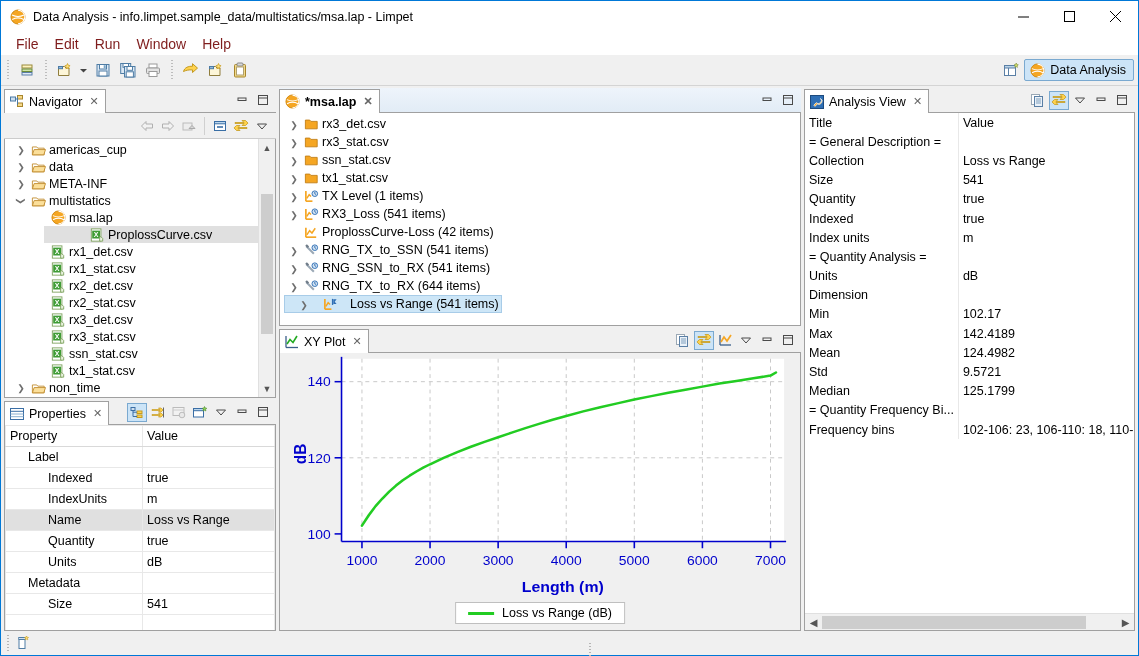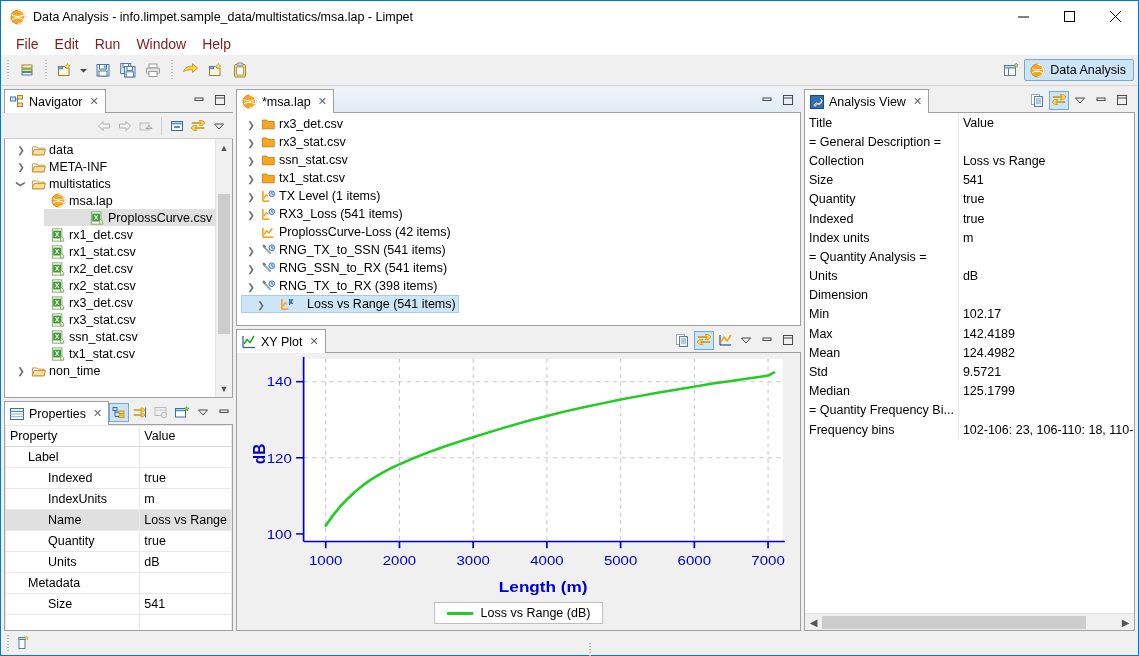--- a/index.html
+++ b/index.html
@@ -76,21 +76,21 @@
   }
   .persp-plain {
     width: 26px; height: 22px; display:flex; align-items:center; justify-content:center;
   }
 
   
   .body-area {
     flex: 1; display: flex; padding: 2px 3px 0 3px; gap: 3px;
     min-height: 0; background: #f0f0f0;
   }
-  .col-left  { width: 229px; display: flex; flex-direction: column; gap: 2px; min-width:0;}
+  .col-left  { width: 272px; display: flex; flex-direction: column; gap: 2px; min-width:0;}
   .col-mid   { flex: 1; display: flex; flex-direction: column; gap: 2px; min-width:0;}
   .col-right { width: 331px; display: flex; flex-direction: column; min-width:0;}
 
   
   .part {
     display: flex; flex-direction: column;
     background: #f0f0f0; min-height: 0; min-width: 0;
   }
   .part-tabrow {
     display: flex; align-items: flex-end; height: 25px;
@@ -98,21 +98,21 @@
     background: #f0f0f0; flex: none;
   }
   .part-tab {
     display: flex; align-items: center; gap: 5px;
     height: 24px; padding: 0 6px 0 5px;
     background: #ffffff;
     border: 1px solid #a0a0a0; border-bottom: none;
     font-size: 12.5px; color: #000;
     position: relative; top: 1px;
   }
-  .part-tab.active-editor { background: #ffffff; }
+  .part-tab.active-editor { background: #ffffff; font-weight: bold; }
   .tab-close {
     font-size: 11px; color: #666; margin-left: 2px; line-height: 1;
   }
   .part-toolrow {
     margin-left: auto; display: flex; align-items: center;
     gap: 1px; padding-right: 3px; height: 24px;
   }
   .pt-btn {
     width: 20px; height: 19px;
     display: flex; align-items: center; justify-content: center;
@@ -416,20 +416,31 @@
             </svg>
           </div>
           <div class="pt-btn">
             <svg width="12" height="12" viewBox="0 0 12 12">
                 <path d="M1.5 4h9L6 9z" fill="none" stroke="#4a4a4a"></path>
               </svg>
           </div>
         </div>
         <div class="part-content">
           <div class="tree" id="nav-tree">
+              <div class="tree-row">
+                <span style="width:8px;flex:none"></span>
+                <span class="twisty tw-right"></span>
+                <span class="tree-icon">
+                  <svg width="15" height="14" viewBox="0 0 16 16">
+                    <path d="M1 4.5h5l1.2 1.4h7.3v7.6H1z" fill="#fff" stroke="#c08a2a"></path>
+                    <path d="M1 13.5l2-6h13l-2 6z" fill="#fbdf9a" stroke="#c08a2a"></path>
+                  </svg>
+                </span>
+                <span class="tree-label">americas_cup</span>
+              </div>
               <div class="tree-row">
                 <span style="width:8px;flex:none"></span>
                 <span class="twisty tw-right"></span>
                 <span class="tree-icon">
                   <svg width="15" height="14" viewBox="0 0 16 16">
                     <path d="M1 4.5h5l1.2 1.4h7.3v7.6H1z" fill="#fff" stroke="#c08a2a"></path>
                     <path d="M1 13.5l2-6h13l-2 6z" fill="#fbdf9a" stroke="#c08a2a"></path>
                   </svg>
                 </span>
                 <span class="tree-label">data</span>
@@ -859,21 +870,21 @@
                 <span style="width:6px;flex:none"></span>
                 <span class="twisty tw-right"></span>
                 <span class="tree-icon">
                   <svg width="15" height="15" viewBox="0 0 16 16">
                     <path d="M2.5 3.5l8 8" stroke="#9aa8b5" stroke-width="2.2"></path>
                     <path d="M2.2 2.2l2.4 2.4" stroke="#6f7c88" stroke-width="2.4"></path>
                     <circle cx="11.5" cy="5" r="3" fill="#cfe0f0" stroke="#2f6fb5"></circle>
                     <path d="M11.5 3.2V5l1.3.9" stroke="#2f6fb5" fill="none" stroke-width="1"></path>
                   </svg>
                 </span>
-                <span class="tree-label">RNG_TX_to_RX (398 items)</span>
+                <span class="tree-label">RNG_TX_to_RX (644 items)</span>
               </div>
               <div class="tree-row sel-blue" style="height: 18px; width: 218px; margin-left: 4px; gap: 9px;">
                 <span style="width:2px;flex:none"></span>
                 <span class="twisty tw-right"></span>
                 <span class="tree-icon">
                   <svg width="15" height="15" viewBox="0 0 16 16">
                     <path d="M2 13V2" stroke="#f5a623" stroke-width="1.8"></path>
                     <path d="M2 13h7" stroke="#f5a623" stroke-width="1.8"></path>
                     <path d="M3 10l2.5-4 2 2" fill="none" stroke="#f5a623" stroke-width="1.6"></path>
                     <path d="M11 2.5h3.5l-2 2.5 2 2.5H11z" fill="#2f6fb5"></path>

